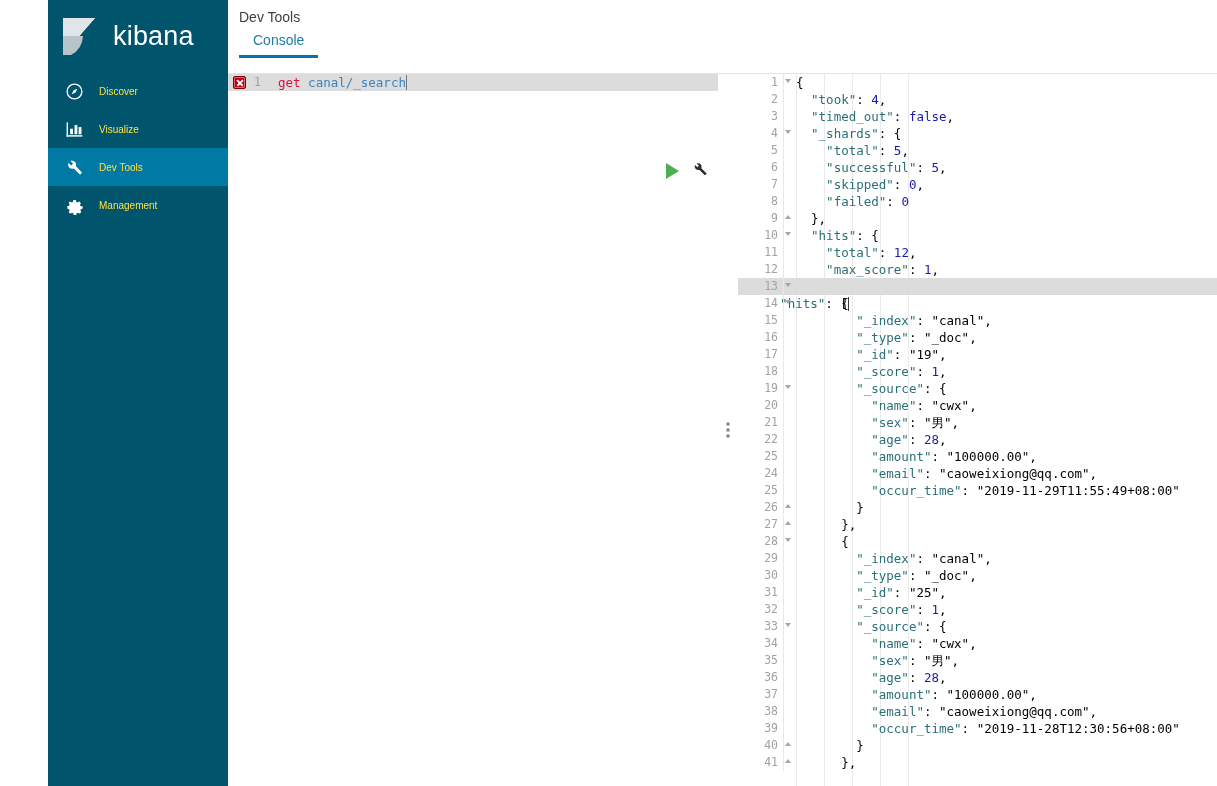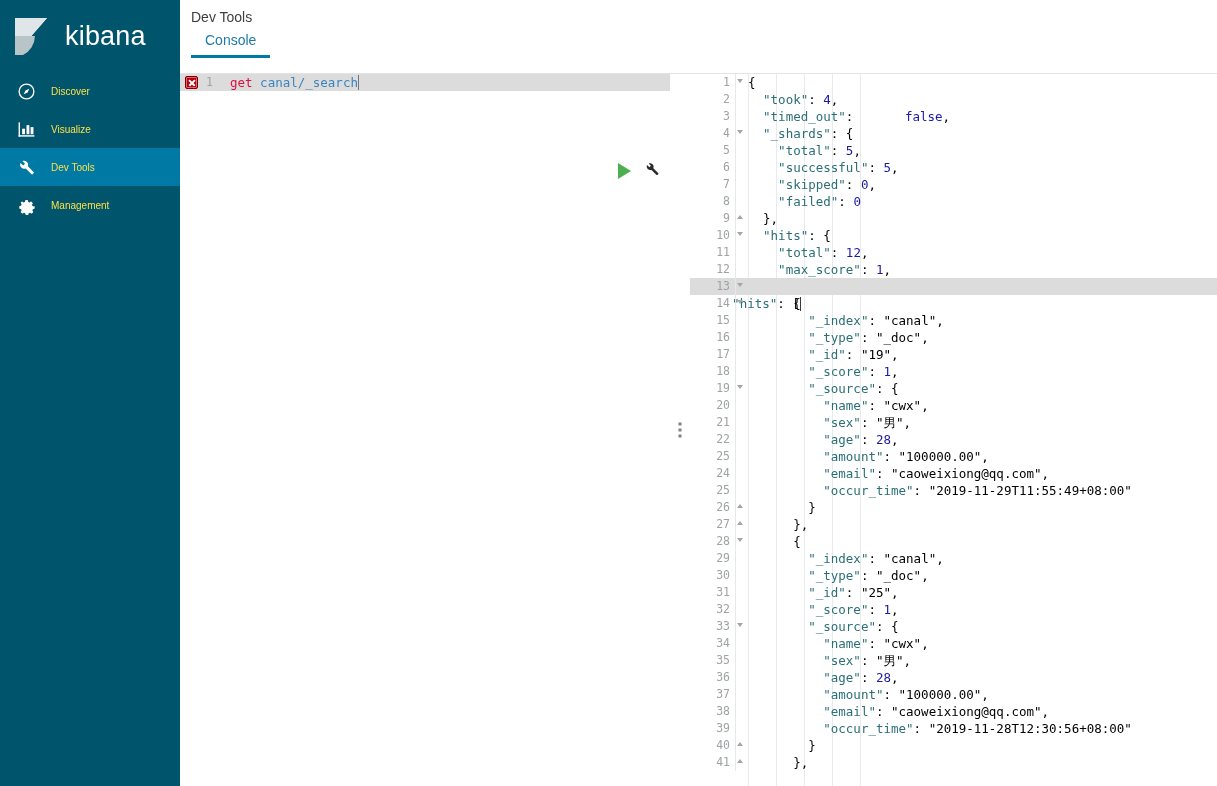--- a/index.html
+++ b/index.html
@@ -2,21 +2,21 @@
 <html><head>
 <meta charset="utf-8">
 <style>
   * { box-sizing: border-box; margin: 0; padding: 0; }
   html, body {
     width: 1217px; height: 786px;
     overflow: hidden;
     background: #ffffff;
     font-family: "Liberation Sans", sans-serif;
   }
-  #app { display: flex; width: 1217px; height: 556px; }
+  #app { display: flex; width: 1217px; height: 556px; padding-left: 48px; }
 
   
   #sidebar {
     width: 180px; height: 786px;
     background: #00546b;
     flex: 0 0 180px;
     position: relative;
   }
   #logo-row {
     display: flex; align-items: center;
@@ -206,21 +206,21 @@
     border-right: 3.5px solid transparent;
   }
   #res-editor .fold.down { border-top: 4px solid #a6a6a6; }
   #res-editor .fold.up   { border-bottom: 4px solid #a6a6a6; }
   #res-editor .line.active { background: #dcdcdc; flex-direction: column; }
   #res-editor .code { padding-left: 12px; }
   .tk-punc { color: #000000; }
   .tk-key  { color: #2b6f77; }
   .tk-str  { color: #000000; }
   .tk-num  { color: #1a1aa6; }
-  .tk-bool { color: #1a1aa6; margin-left: 44px; }
+  .tk-bool { color: #1a1aa6; }
   #res-cursor {
     display: inline-block; width: 1px; height: 14px;
     background: #3a3a3a; vertical-align: -3px;
   }
   .indent-guides {
     position: absolute; left: 46px; top: 0; bottom: 0;
     pointer-events: none;
   }
   .indent-guides i {
     position: absolute; top: 0; bottom: 0;

